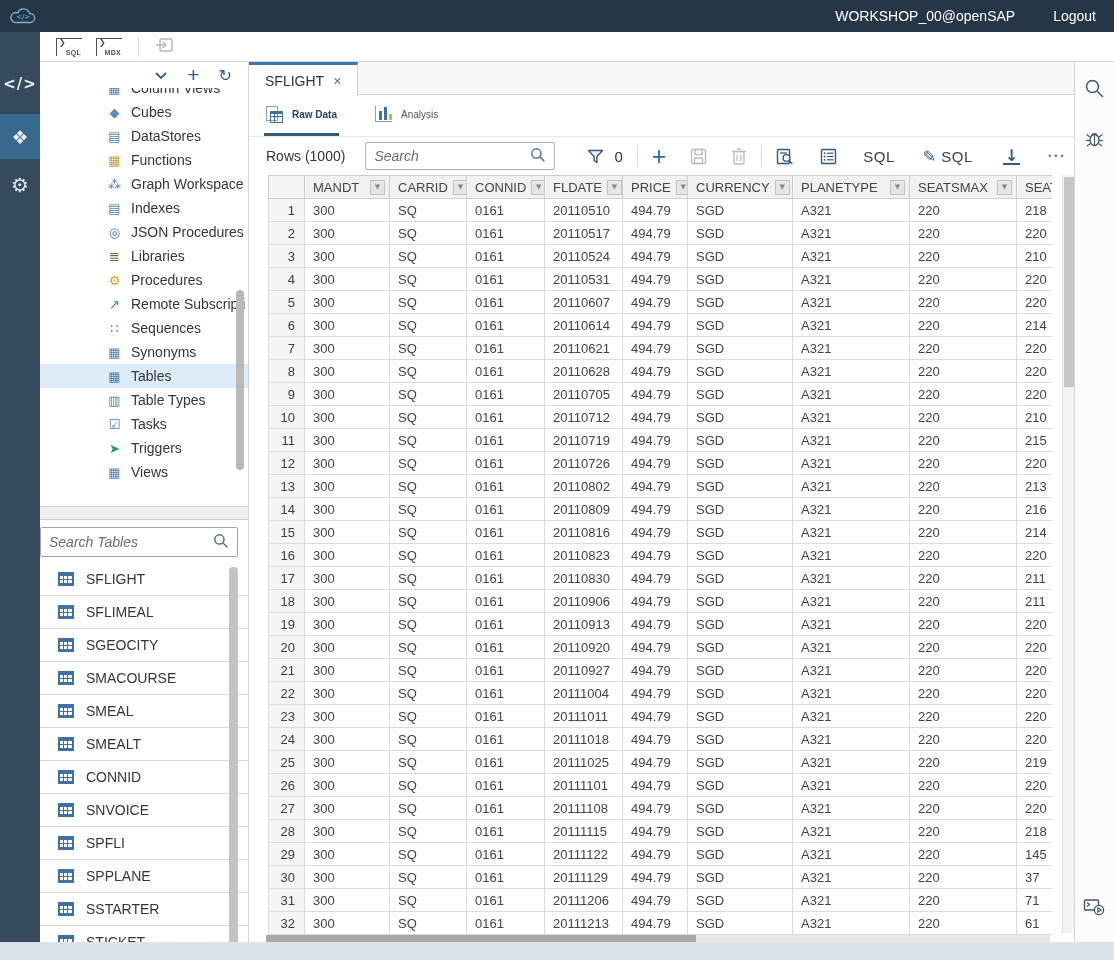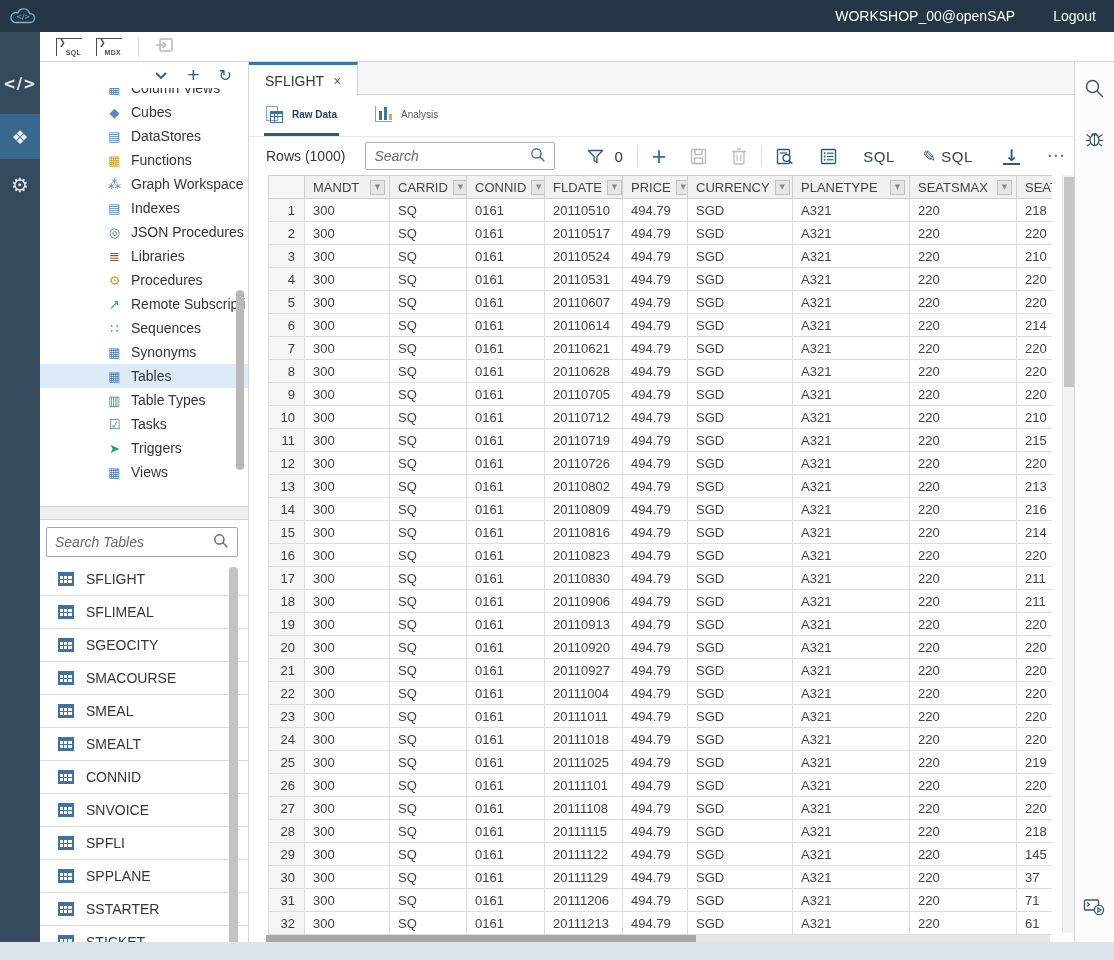--- a/index.html
+++ b/index.html
@@ -34,21 +34,21 @@
   .side-head .plus{font-size:21px;font-weight:400;line-height:20px;cursor:pointer}
   .side-head .refresh{font-size:16px;cursor:pointer}
   .tree{position:relative;height:418px;overflow:hidden}
   .tree-clip{height:12px;overflow:hidden}
   .tree-clip .tree-item{margin-top:-12px}
   .tree-item{height:24px;display:flex;align-items:center;padding-left:66px;gap:8px;font-size:14px;color:#32363a;white-space:nowrap;cursor:pointer}
   .tree-item.selected{background:#ddeaf8}
   .tico{width:17px;min-width:17px;text-align:center;font-size:13px;display:inline-block}
   .tree-scroll{position:absolute;right:4px;top:202px;width:8px;height:180px;background:#b9b9b9;border-radius:4px}
   .side-sep{height:14px;background:#efefef;border-top:1px solid #d2d2d2;border-bottom:1px solid #d2d2d2}
-  .side-search{margin:7px 10px 6px 6px;height:30px;border:1px solid #a5a5a5;border-radius:2px;display:flex;align-items:center;padding:0 8px;gap:6px;background:#fff}
+  .side-search{margin:7px 10px 6px 0;height:30px;border:1px solid #a5a5a5;border-radius:2px;display:flex;align-items:center;padding:0 8px;gap:6px;background:#fff}
   .side-search input{flex:1;border:none;outline:none;font-size:14px;font-style:italic;color:#32363a;font-family:"Liberation Sans",sans-serif;min-width:0}
   .side-search input::placeholder{color:#6a6d70;font-style:italic}
   .tlist{position:relative;height:398px;overflow:hidden}
   .tlist-item{height:33px;display:flex;align-items:center;gap:12px;padding-left:18px;border-bottom:1px solid #d9d9d9;font-size:14px;color:#32363a;cursor:pointer}
   .grid-icon{display:inline-block;width:16px;height:14px;min-width:16px;border:2px solid #3f72a3;background:
     linear-gradient(to right,transparent 0 3px,#3f72a3 3px 4px,transparent 4px 7px,#3f72a3 7px 8px,transparent 8px),
     linear-gradient(to bottom,#3f72a3 0 2px,transparent 2px 5px,#3f72a3 5px 6px,transparent 6px 9px,#3f72a3 9px 10px,transparent 10px)}
   .tlist-scroll{position:absolute;right:10px;top:4px;width:9px;height:388px;background:#c3c3c3;border-radius:4px}
 
   

